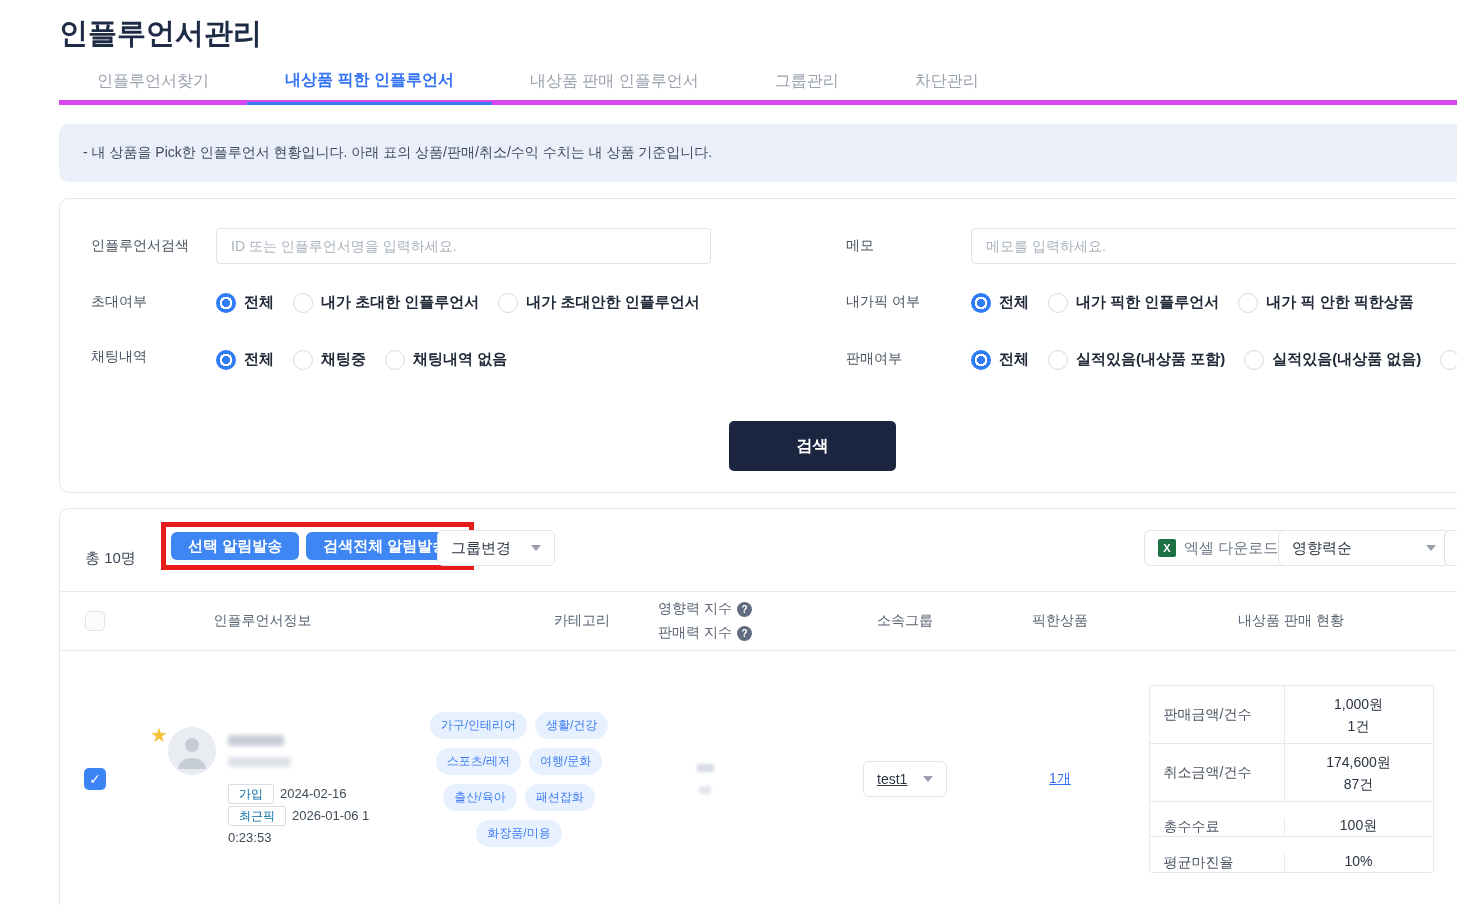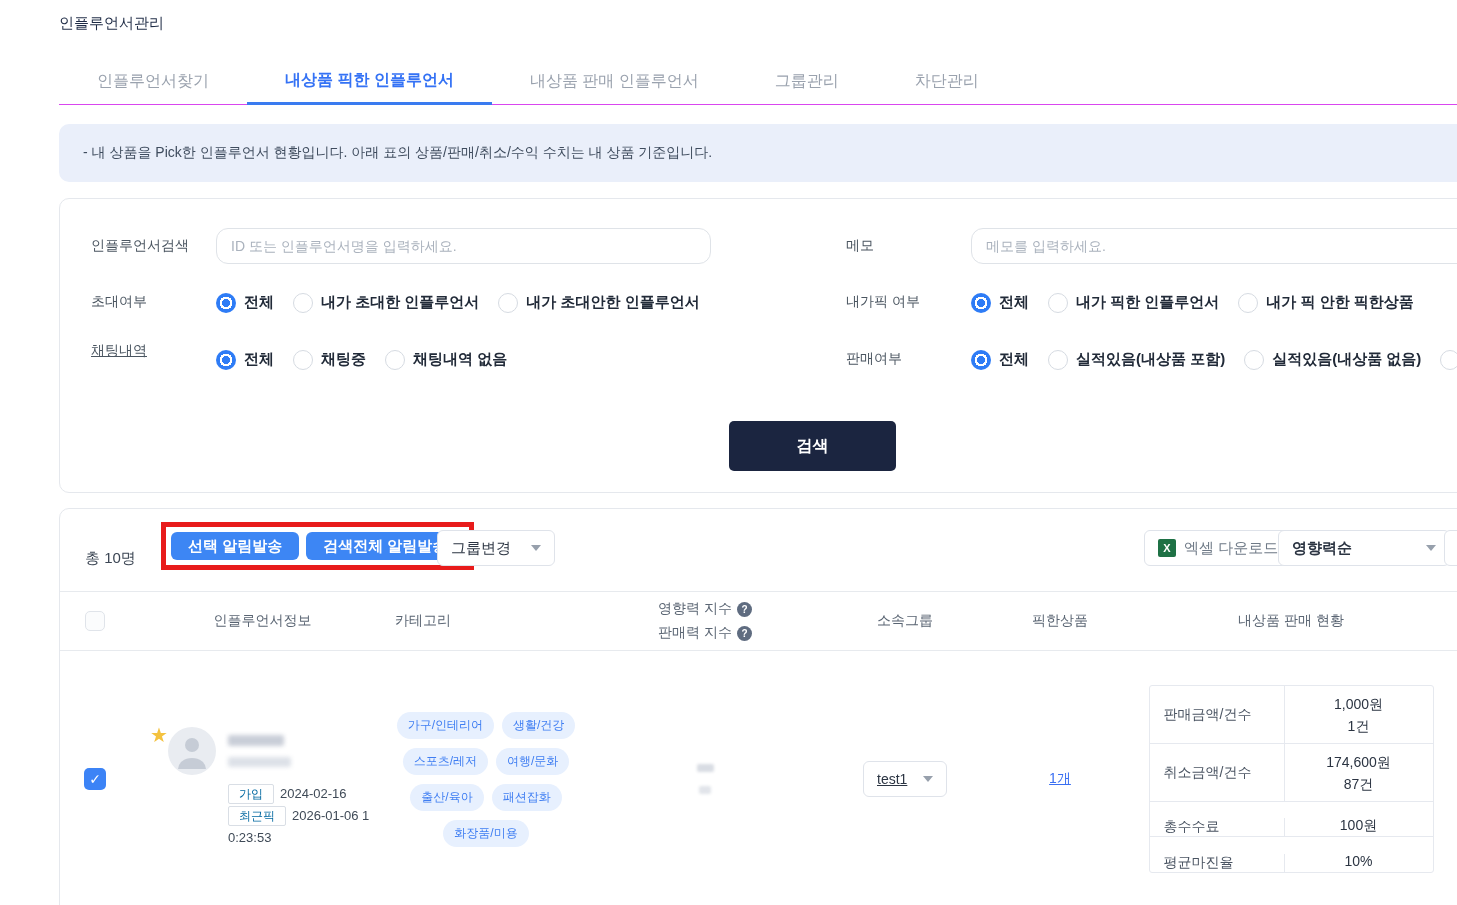--- a/index.html
+++ b/index.html
@@ -1,32 +1,32 @@
 <!DOCTYPE html>
 <html><head>
 <meta charset="utf-8">
 <style>
   * { margin:0; padding:0; box-sizing:border-box; }
   body { font-family:"Liberation Sans","DejaVu Sans",sans-serif; background:#fff; }
   .page { position:relative; width:1457px; height:905px; overflow:hidden; background:#fff; }
 
-  .page-title { position:absolute; left:59px; top:14px; font-size:15px; font-weight:normal; color:#1e2b45; }
-
-  
-  .tabs { position:absolute; left:59px; top:58px; width:1398px; height:47px; border-bottom:1px solid #d946ef; display:flex; }
+  .page-title { position:absolute; left:59px; top:14px; font-size:29px; font-weight:bold; color:#1e2b45; }
+
+  
+  .tabs { position:absolute; left:59px; top:58px; width:1398px; height:47px; border-bottom:5px solid #d946ef; display:flex; }
   .tab { height:47px; padding:0 38px; display:flex; align-items:center; font-size:16px; color:#9aa2ae; cursor:pointer; }
   .tab.active { color:#3472f5; font-weight:bold; border-bottom:3px solid #3a7bf0; }
 
   
   .notice { position:absolute; left:59px; top:124px; width:1420px; height:58px; background:#eaeffa; border-radius:10px; padding:20px 24px; font-size:14px; color:#3f4c5e; }
 
   
   .filter-card { position:absolute; left:59px; top:198px; width:1420px; height:295px; border:1px solid #e5e8ed; border-radius:10px; background:#fff; }
   .f-label { position:absolute; font-size:14px; color:#4a5560; }
-  .f-input { position:absolute; height:36px; border:1px solid #dfe3e8; border-radius:12px; padding:0 14px; font-size:14px; color:#333; outline:none; font-family:inherit; }
+  .f-input { position:absolute; height:36px; border:1px solid #dfe3e8; border-radius:4px; padding:0 14px; font-size:14px; color:#333; outline:none; font-family:inherit; }
   .f-input::placeholder { color:#aab2bd; }
   .radio-group { position:absolute; display:flex; align-items:center; gap:19px; height:24px; }
   .radio-item { display:flex; align-items:center; gap:8px; cursor:pointer;margin-top:7px; }
   .radio-circle { width:20px; height:20px; border-radius:50%; border:1px solid #d6dbe2; background:#fff; flex:0 0 auto; }
   .radio-item.checked .radio-circle { border:none; background:radial-gradient(circle,#2e7cf6 0 4px,#ffffff 4px 6.5px,#2e7cf6 6.5px); }
   .radio-label { font-size:15px; font-weight:bold; color:#212a38; white-space:nowrap; }
   .search-btn { position:absolute; left:669px; top:222px; width:167px; height:50px; background:#1b2540; color:#fff; font-size:16px; font-weight:bold; border:none; border-radius:5px; cursor:pointer; font-family:inherit; }
 
   
   .list-card { position:absolute; left:59px; top:508px; width:1420px; height:560px; border:1px solid #e5e8ed; border-radius:10px; background:#fff; }
@@ -36,21 +36,21 @@
   .select-box { position:absolute; height:36px; border:1px solid #dfe3ea; border-radius:6px; background:#fff; display:flex; align-items:center; justify-content:space-between; padding:0 13px; font-size:15px; color:#2b3442; cursor:pointer; }
   .chev { width:0; height:0; border-left:5px solid transparent; border-right:5px solid transparent; border-top:6px solid #97a0ac; flex:0 0 auto; margin-left:10px; }
   .excel-btn { position:absolute; left:1084px; top:21px; height:36px; border:1px solid #dfe3ea; border-radius:6px; background:#fff; display:flex; align-items:center; gap:8px; padding:0 13px; font-size:15px; color:#6f7a87; cursor:pointer; font-family:inherit; }
   .excel-icon { width:18px; height:18px; border-radius:2px; background:#1e7145; color:#fff; font-size:11px; font-weight:bold; display:flex; align-items:center; justify-content:center; }
 
   
   .thead { position:absolute; left:0; top:82px; width:1412px; height:60px; border-top:1px solid #e7eaee; border-bottom:1px solid #e7eaee; display:flex; align-items:center; }
   .trow  { position:absolute; left:0; top:142px; width:1412px; height:256px; display:flex; align-items:center; }
   .col-check { width:70px; display:flex; justify-content:center; }
   .col-info  { width:265px; }
-  .col-cat   { width:215px; display:flex; justify-content:flex-start; }
+  .col-cat   { width:215px; display:flex; justify-content:flex-end; }
   .col-index { width:190px; display:flex; flex-direction:column; align-items:center; gap:6px; }
   .col-group { width:210px; display:flex; justify-content:center; }
   .col-pick  { width:100px; display:flex; justify-content:center; }
   .col-sales { width:362px; display:flex; justify-content:center; }
   .th { font-size:14px; color:#5a6573; text-align:center; }
   .th-2line { display:flex; align-items:center; gap:5px; justify-content:center; }
   .q-icon { width:15px; height:15px; border-radius:50%; background:#5f6c80; color:#fff; font-size:10px; font-weight:bold; display:inline-flex; align-items:center; justify-content:center; }
 
   .checkbox { width:20px; height:20px; border:1px solid #e0e4ea; border-radius:5px; background:#fbfcfd; cursor:pointer; }
   .checkbox.checked { width:22px; height:22px; border:none; background:#3c83f6; color:#fff; display:flex; align-items:center; justify-content:center; font-size:14px; font-weight:bold; }
@@ -132,21 +132,21 @@
       <div class="radio-item">
           <span class="radio-circle"></span>
           <span class="radio-label">내가 픽한 인플루언서</span>
         </div>
       <div class="radio-item">
           <span class="radio-circle"></span>
           <span class="radio-label">내가 픽 안한 픽한상품</span>
         </div>
     </div>
 
-    <div class="f-label" style="left:31px; top:143px;text-decoration:underline;">채팅내역</div>
+    <div class="f-label" style="left:31px; top:149px;">채팅내역</div>
     <div class="radio-group" style="left:156px; top:145px;">
       <div class="radio-item checked">
           <span class="radio-circle"></span>
           <span class="radio-label">전체</span>
         </div>
       <div class="radio-item">
           <span class="radio-circle"></span>
           <span class="radio-label">채팅중</span>
         </div>
       <div class="radio-item">
@@ -188,21 +188,21 @@
     <div class="select-box" style="left:377px; top:21px; width:118px;">
       <span>그룹변경</span>
       <span class="chev"></span>
     </div>
 
     <button class="excel-btn">
       <span class="excel-icon">X</span>
       <span>엑셀 다운로드</span>
     </button>
 
-    <div class="select-box" style="left:1218px; top:21px; width:172px; font-weight:bold;">
+    <div class="select-box" style="left:1218px; top:21px; width:172px; font-weight:normal;">
       <span>영향력순</span>
       <span class="chev"></span>
     </div>
 
     <div class="select-box" style="left:1384px; top:21px; width:72px;">
       
     </div>
 
     <div class="thead">
       <div class="col-check">

